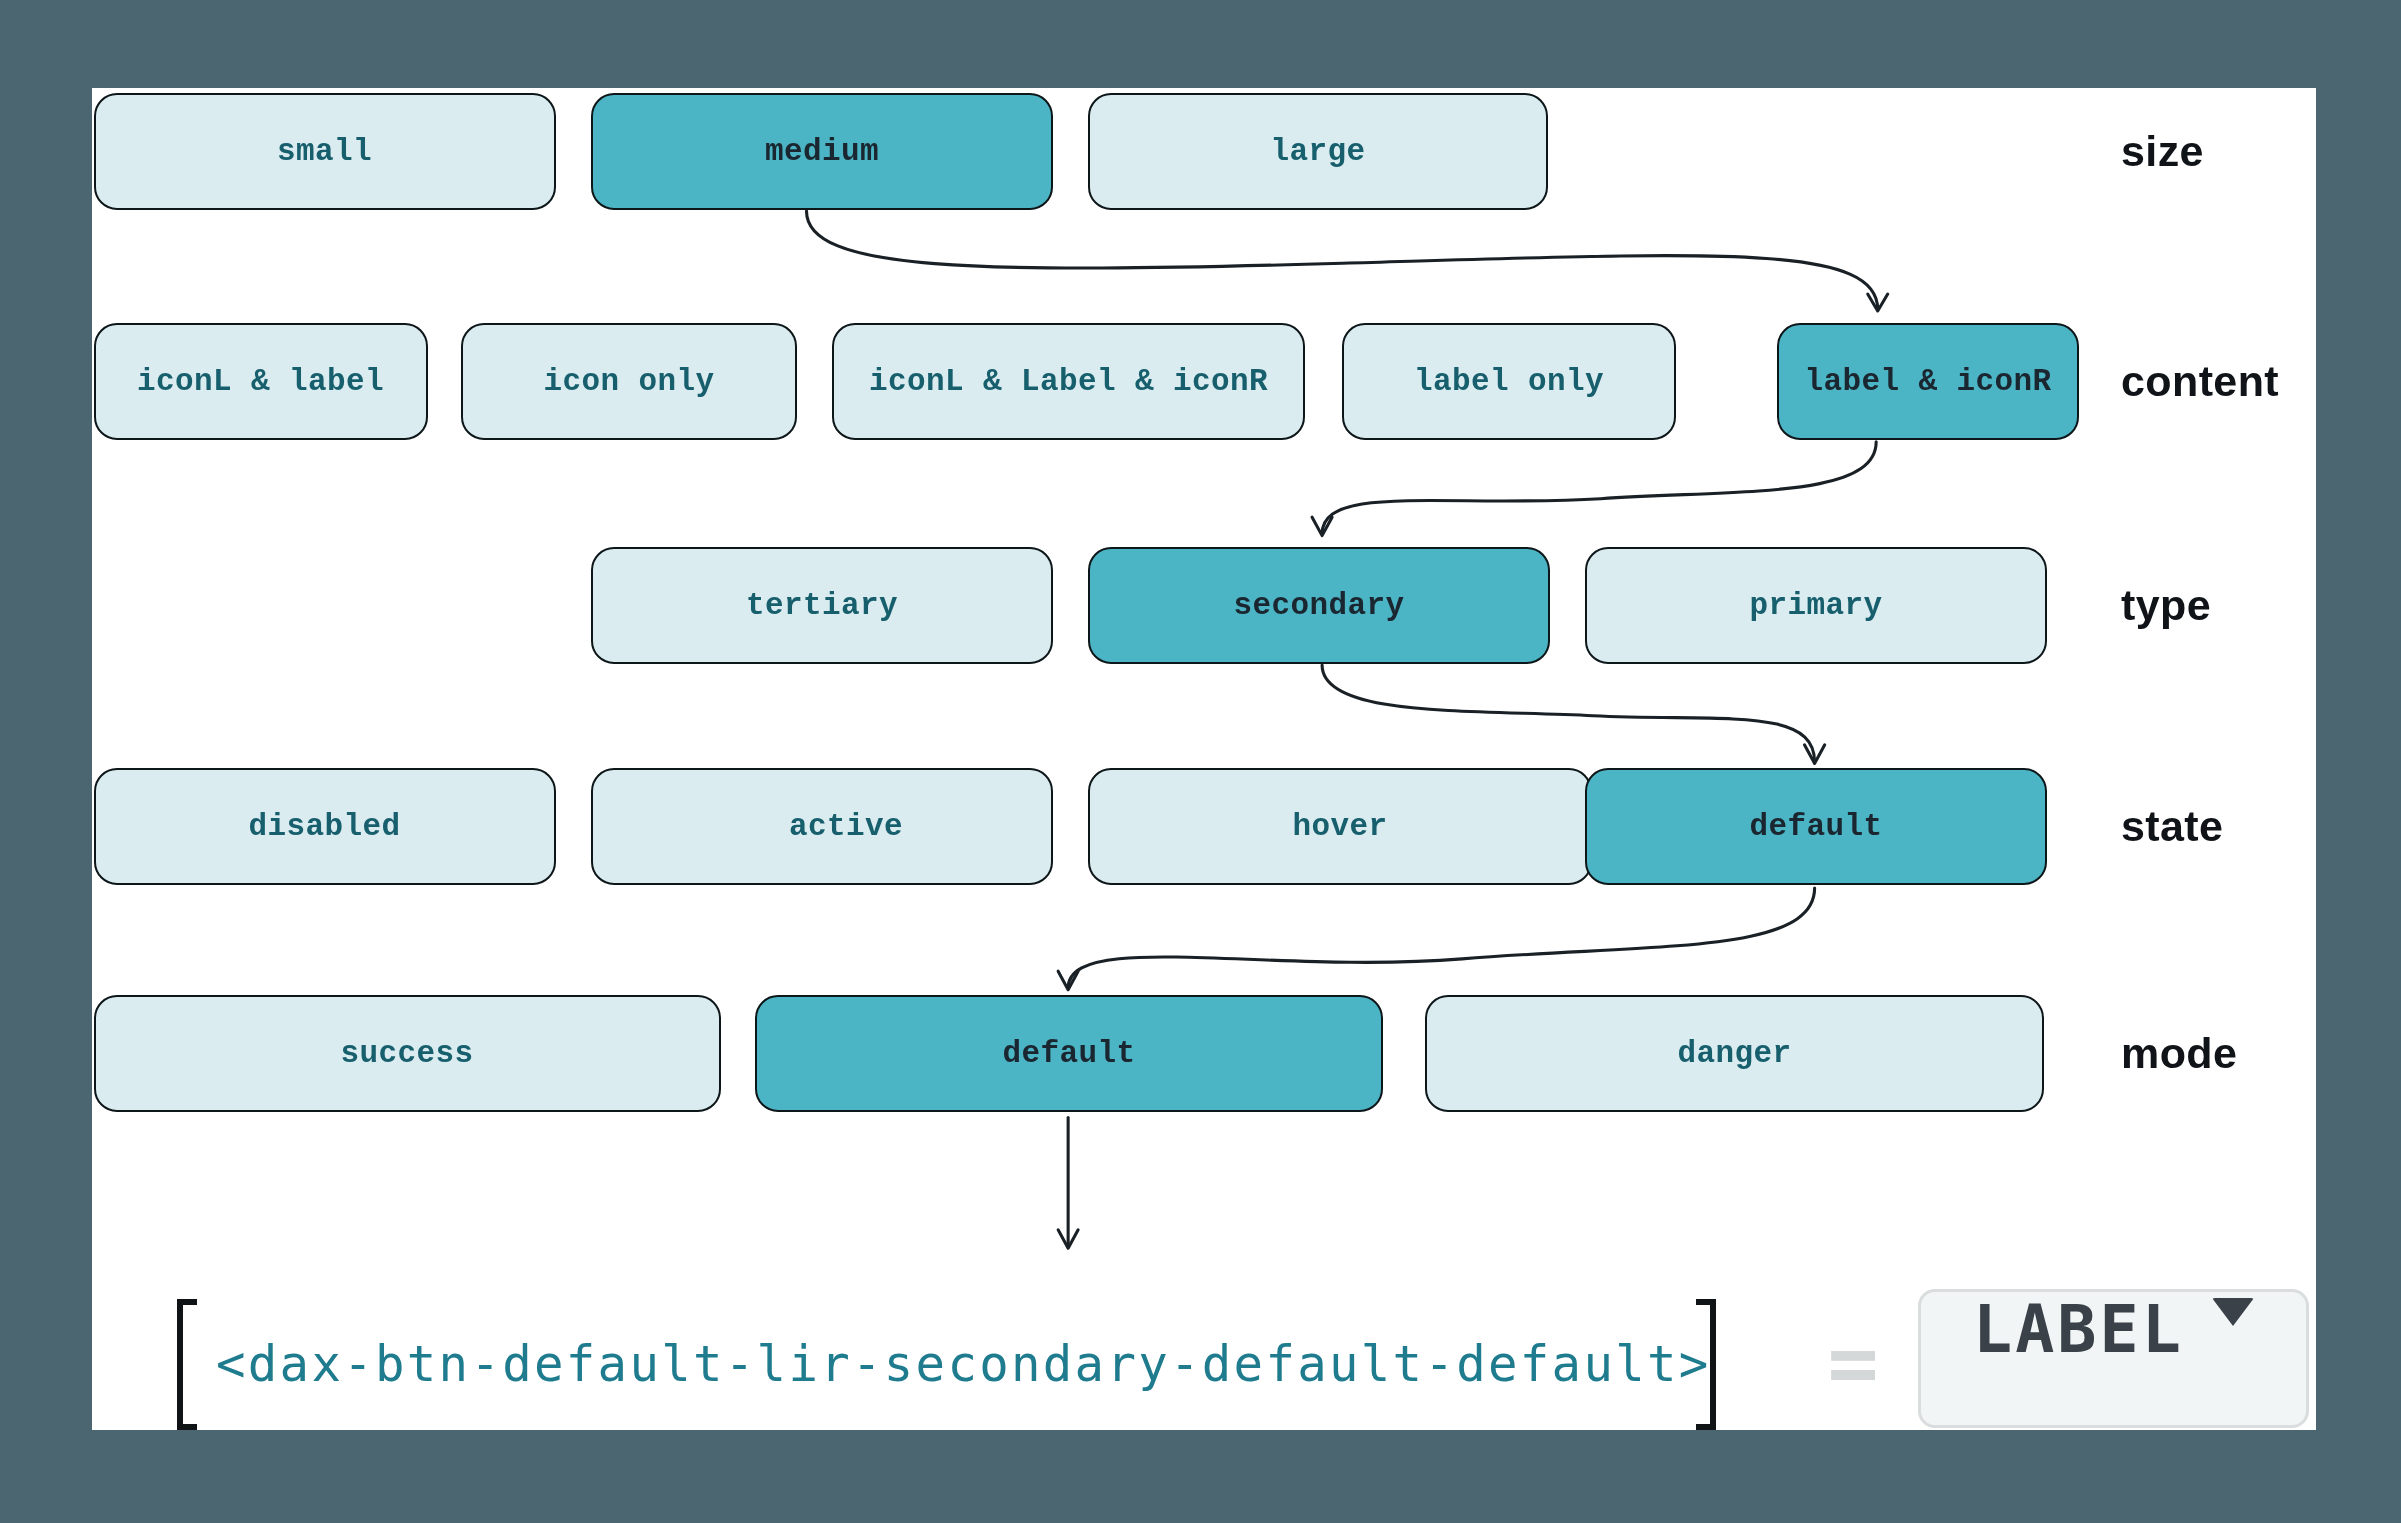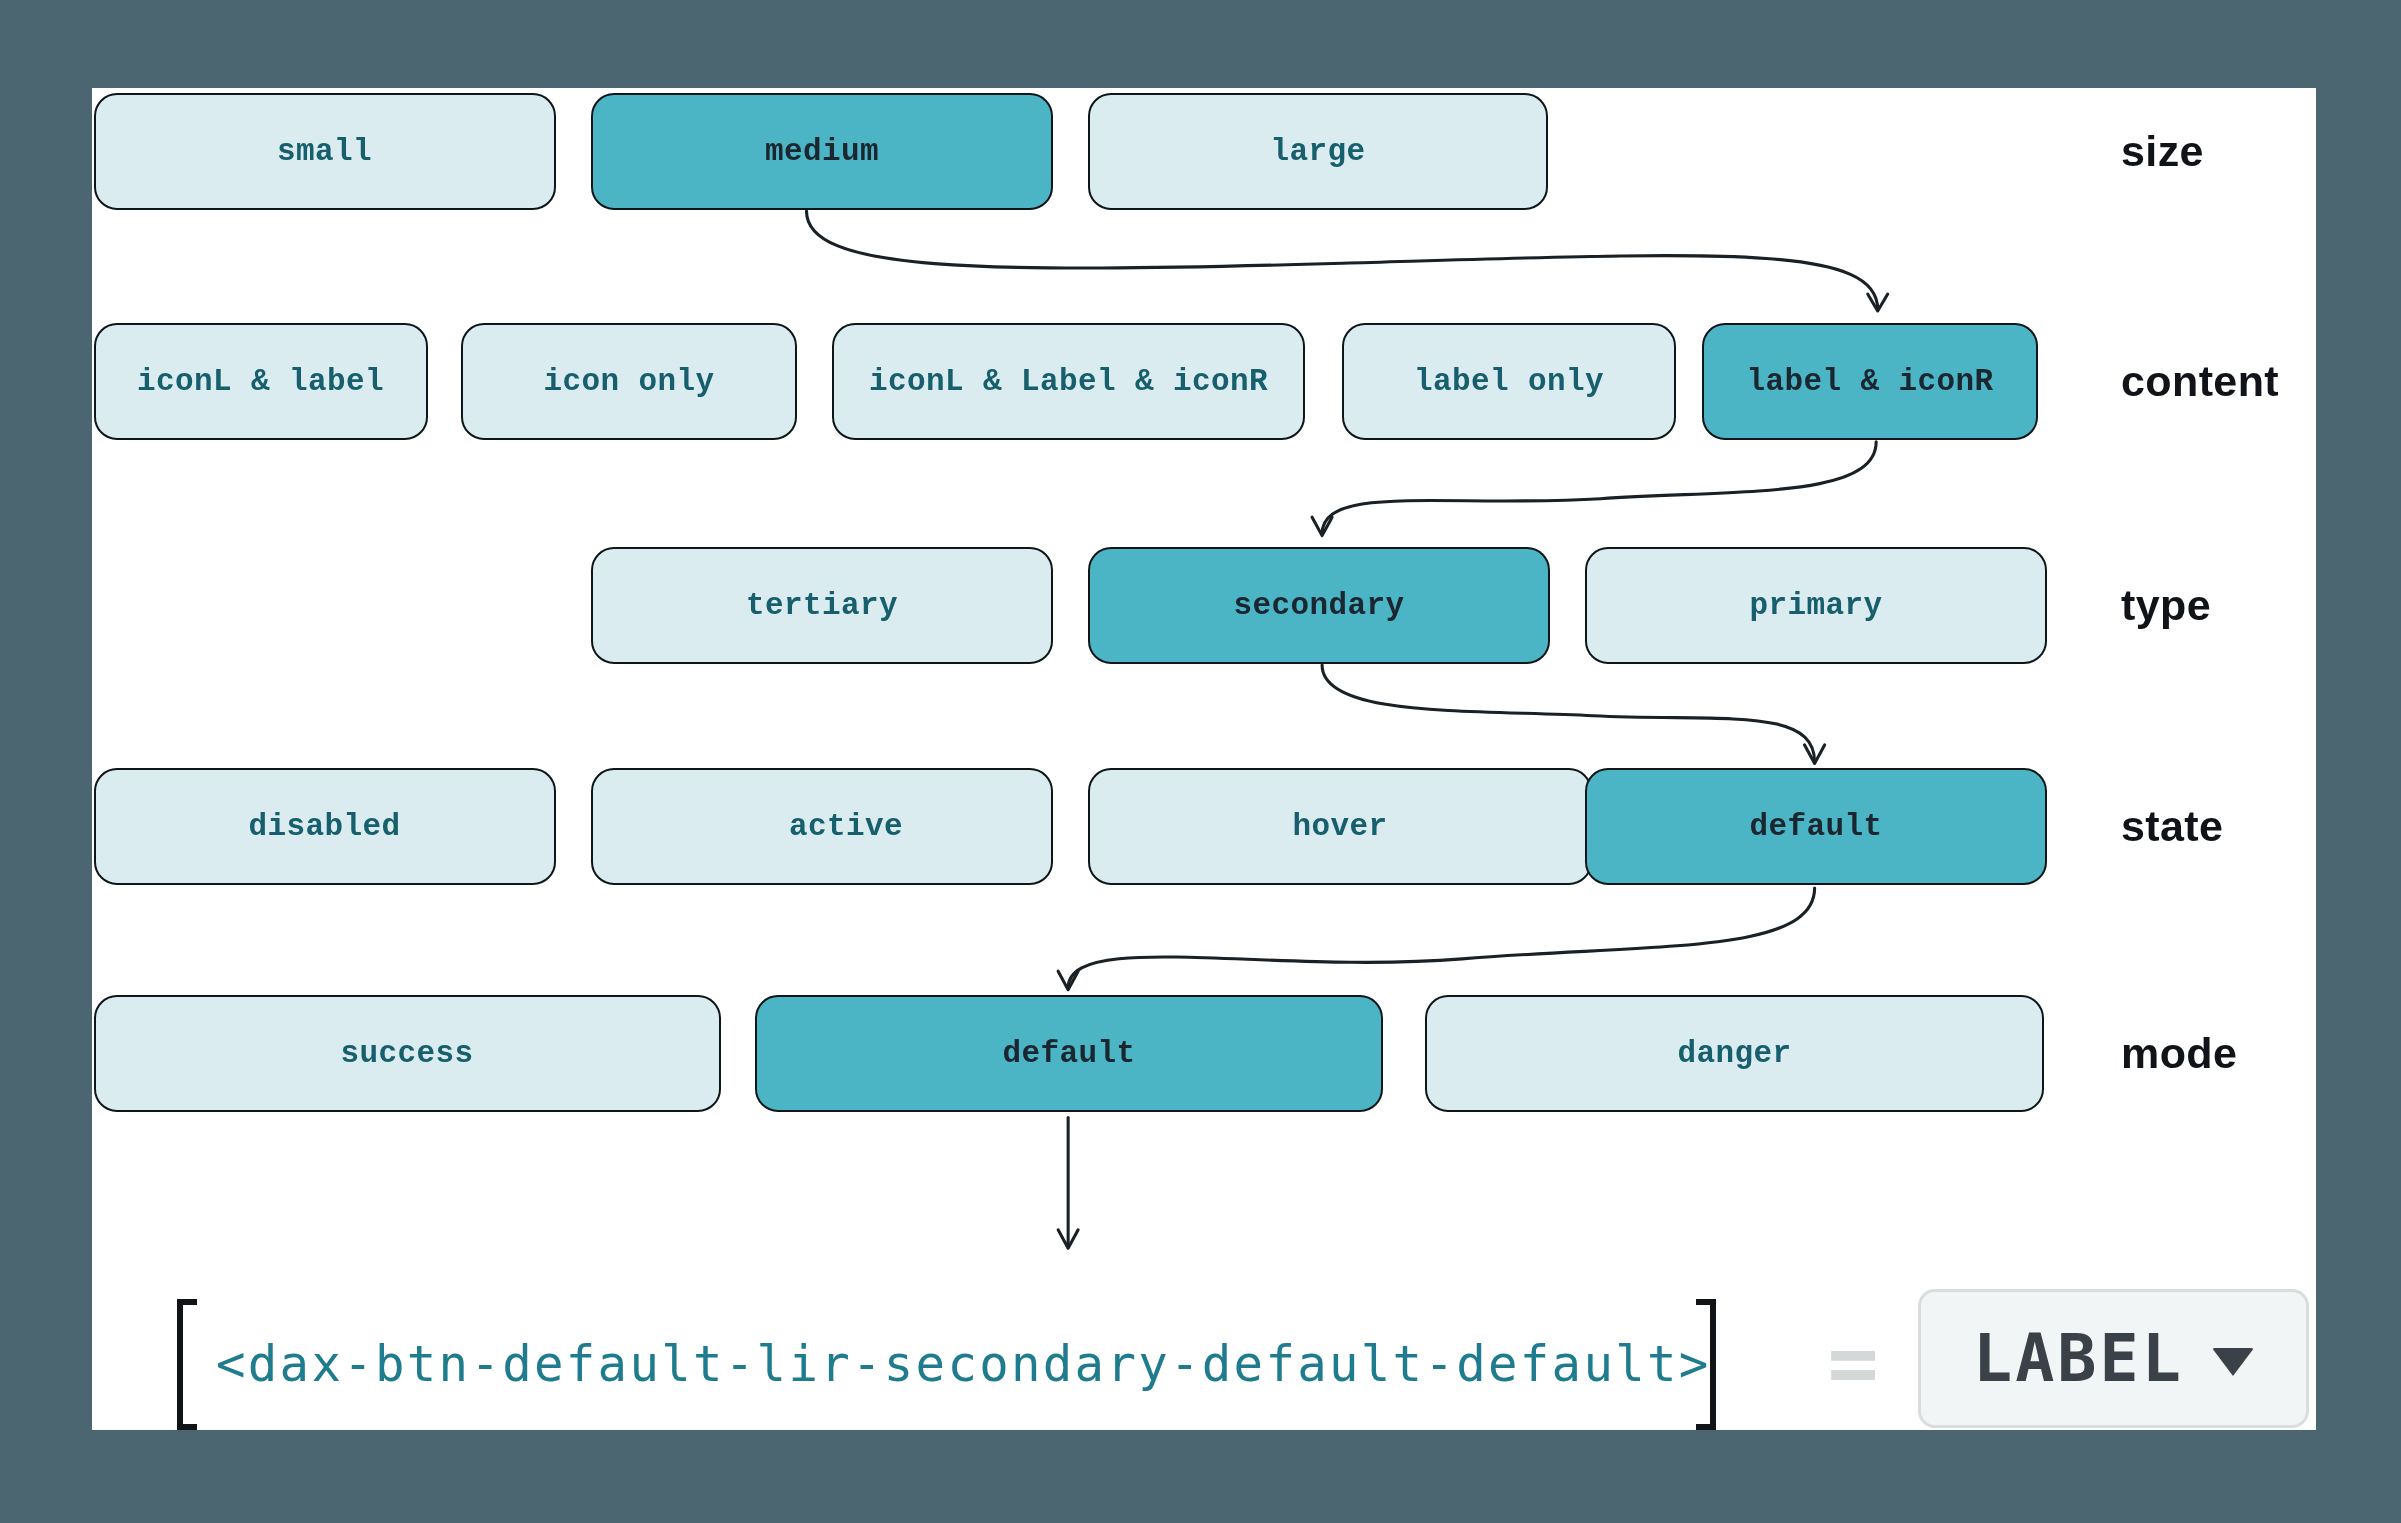--- a/index.html
+++ b/index.html
@@ -38,21 +38,21 @@
   }
   .equals{
     position:absolute;left:1707px;top:1205px;width:108px;height:139px;
     display:flex;align-items:center;justify-content:center;
     font-family:"DejaVu Sans Mono", monospace;
     font-size:85px;font-weight:bold;color:#d5d8d8;
   }
   .label-btn{
     position:absolute;left:1826px;top:1201px;width:391px;height:139px;box-sizing:border-box;
     background:#f2f5f6;border:3.1px solid #d9dddd;border-radius:17px;
-    display:flex;align-items:center;justify-content:center;gap:28px;
+    display:flex;align-items:flex-start;justify-content:center;gap:28px;
     cursor:pointer;
   }
   .label-btn .txt{
     font-family:"DejaVu Sans Mono", monospace;
     font-size:65px;font-weight:bold;color:#3a4148;letter-spacing:3.1px;
   }
   .label-btn .tri{
     width:0;height:0;border-left:21px solid transparent;border-right:21px solid transparent;
     border-top:28px solid #3a4148;border-radius:3.1px;margin-top:6.2px;
   }
@@ -64,21 +64,21 @@
 
   <div class="pill" style="left:1.5px;top:5.4px;width:462px;">small</div>
   <div class="pill sel" style="left:499px;top:5.4px;width:462px;">medium</div>
   <div class="pill" style="left:996px;top:5.4px;width:460px;">large</div>
   <div class="rowlabel" style="top:5.4px;">size</div>
 
   <div class="pill" style="left:1.5px;top:235px;width:334px;">iconL &amp; label</div>
   <div class="pill" style="left:369px;top:235px;width:336px;">icon only</div>
   <div class="pill" style="left:740px;top:235px;width:473px;">iconL &amp; Label &amp; iconR</div>
   <div class="pill" style="left:1250px;top:235px;width:334px;">label only</div>
-  <div class="pill sel" style="left:1610px;top:235px;width:336px;">label &amp; iconR</div>
+  <div class="pill sel" style="left:1685px;top:235px;width:302px;">label &amp; iconR</div>
   <div class="rowlabel" style="top:235px;">content</div>
 
   <div class="pill" style="left:499px;top:459px;width:462px;">tertiary</div>
   <div class="pill sel" style="left:996px;top:459px;width:462px;">secondary</div>
   <div class="pill" style="left:1493px;top:459px;width:462px;">primary</div>
   <div class="rowlabel" style="top:459px;">type</div>
 
   <div class="pill" style="left:1.5px;top:680px;width:462px;">disabled</div>
   <div class="pill" style="left:499px;top:680px;width:462px;padding-left:48px;">active</div>
   <div class="pill" style="left:996px;top:680px;width:504px;">hover</div>

